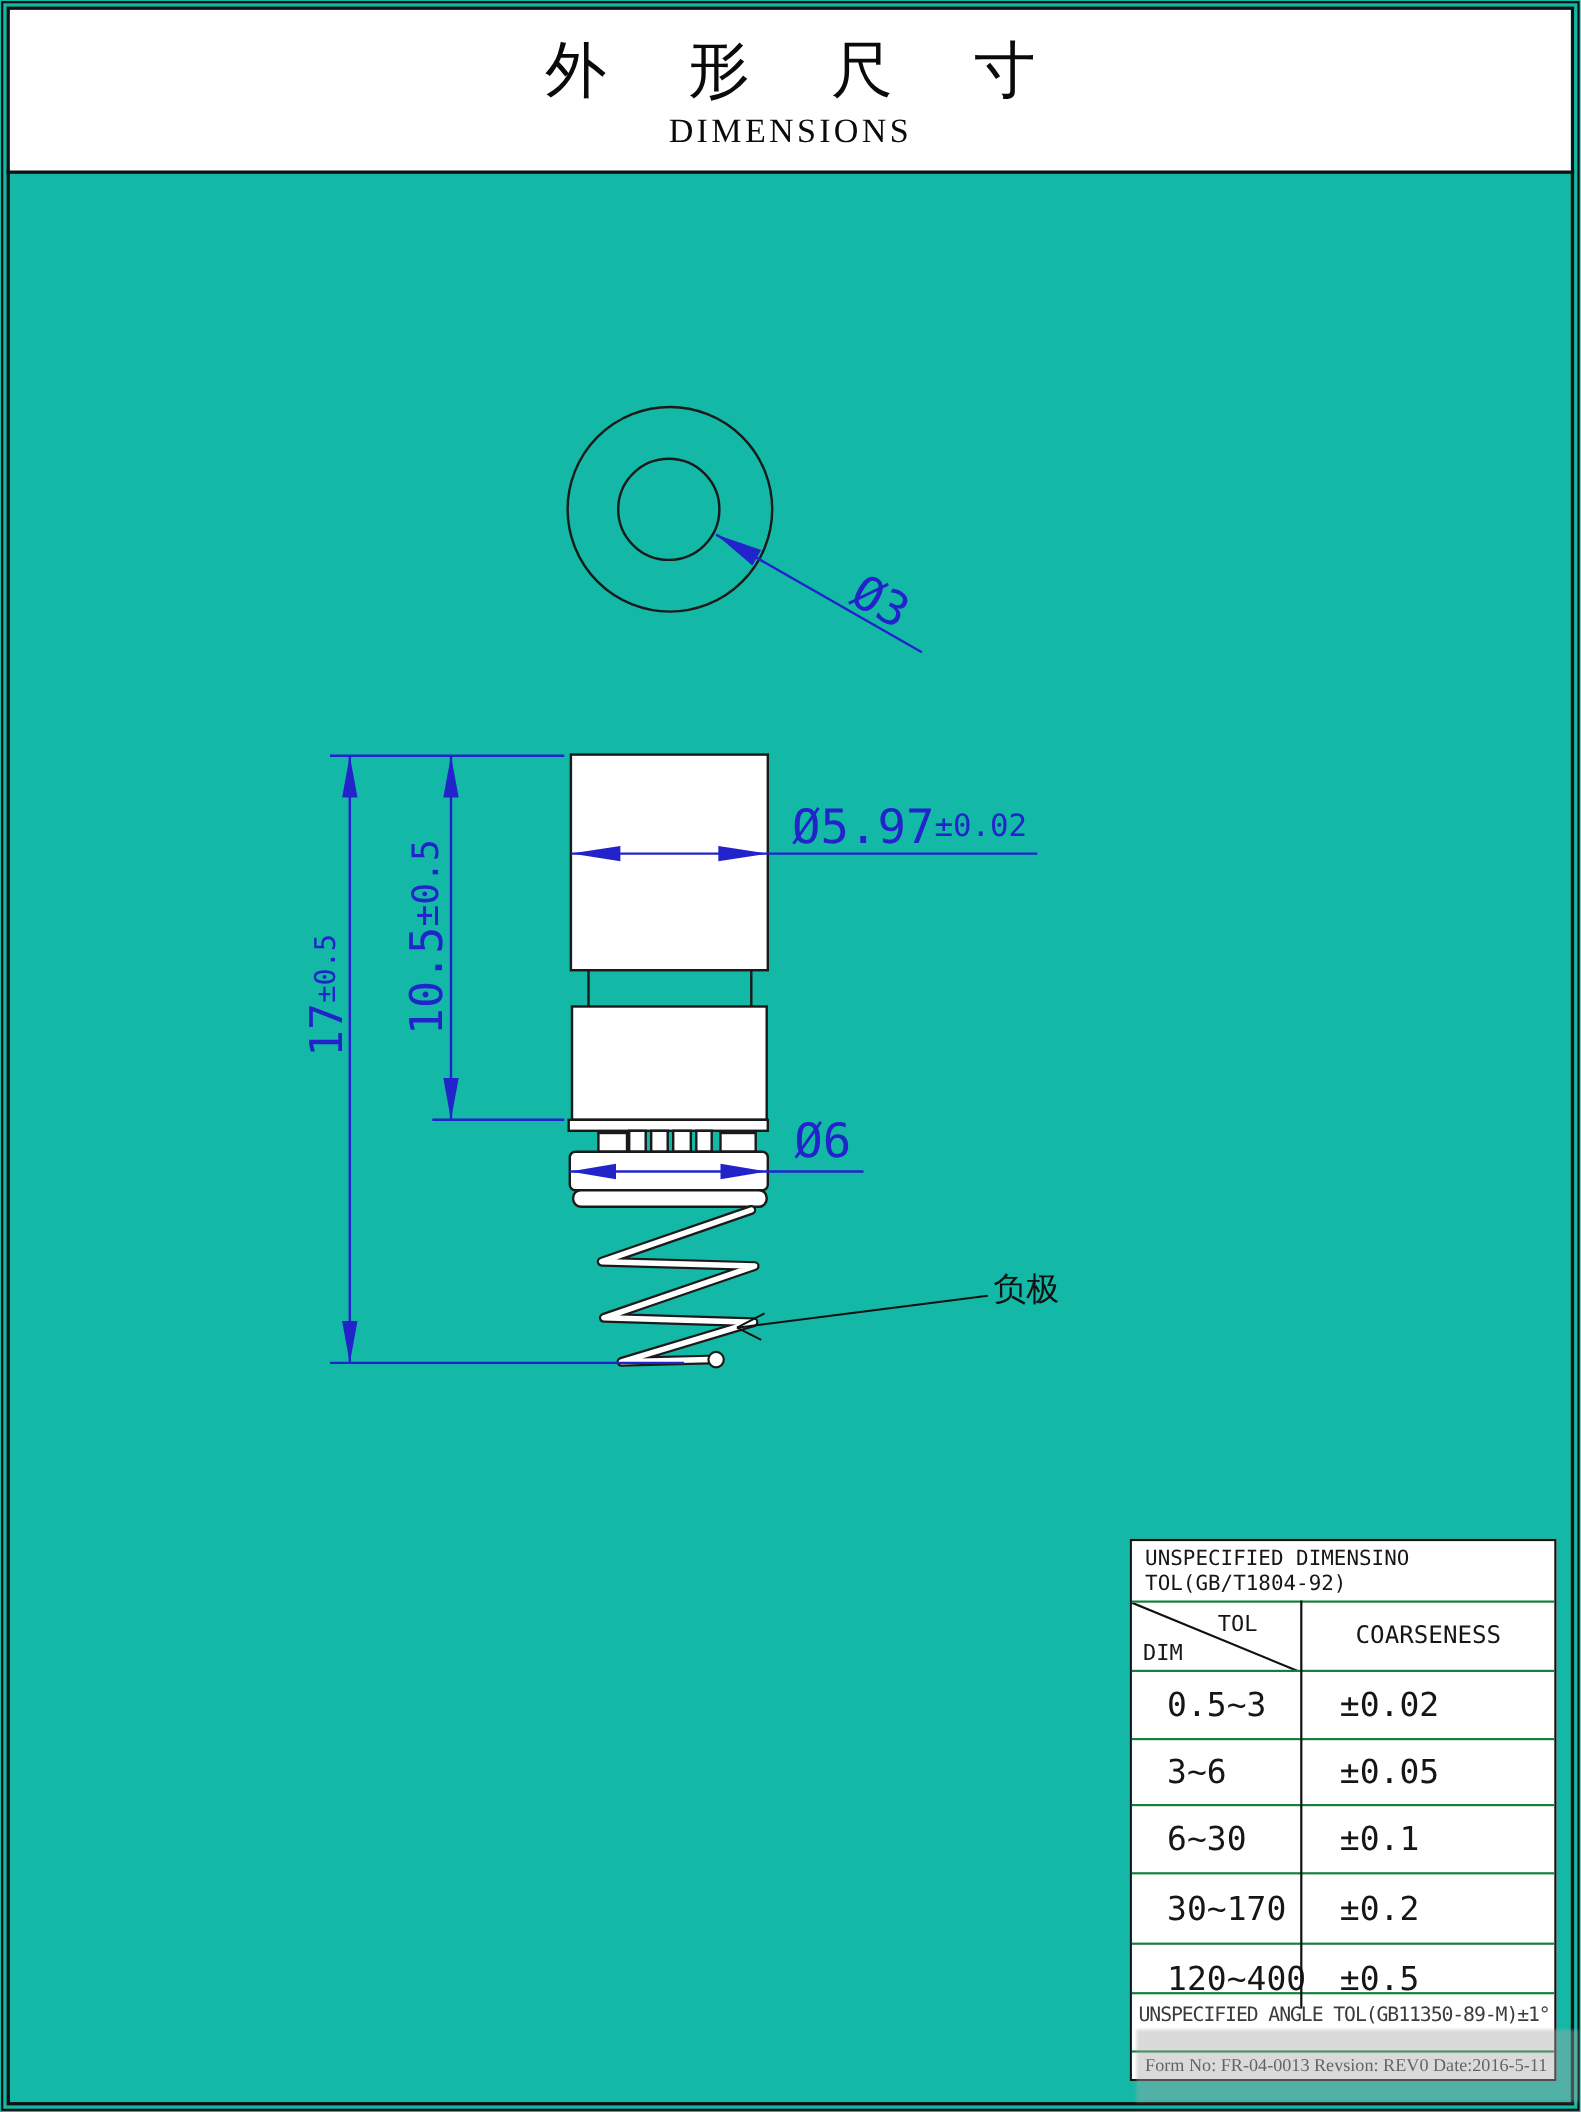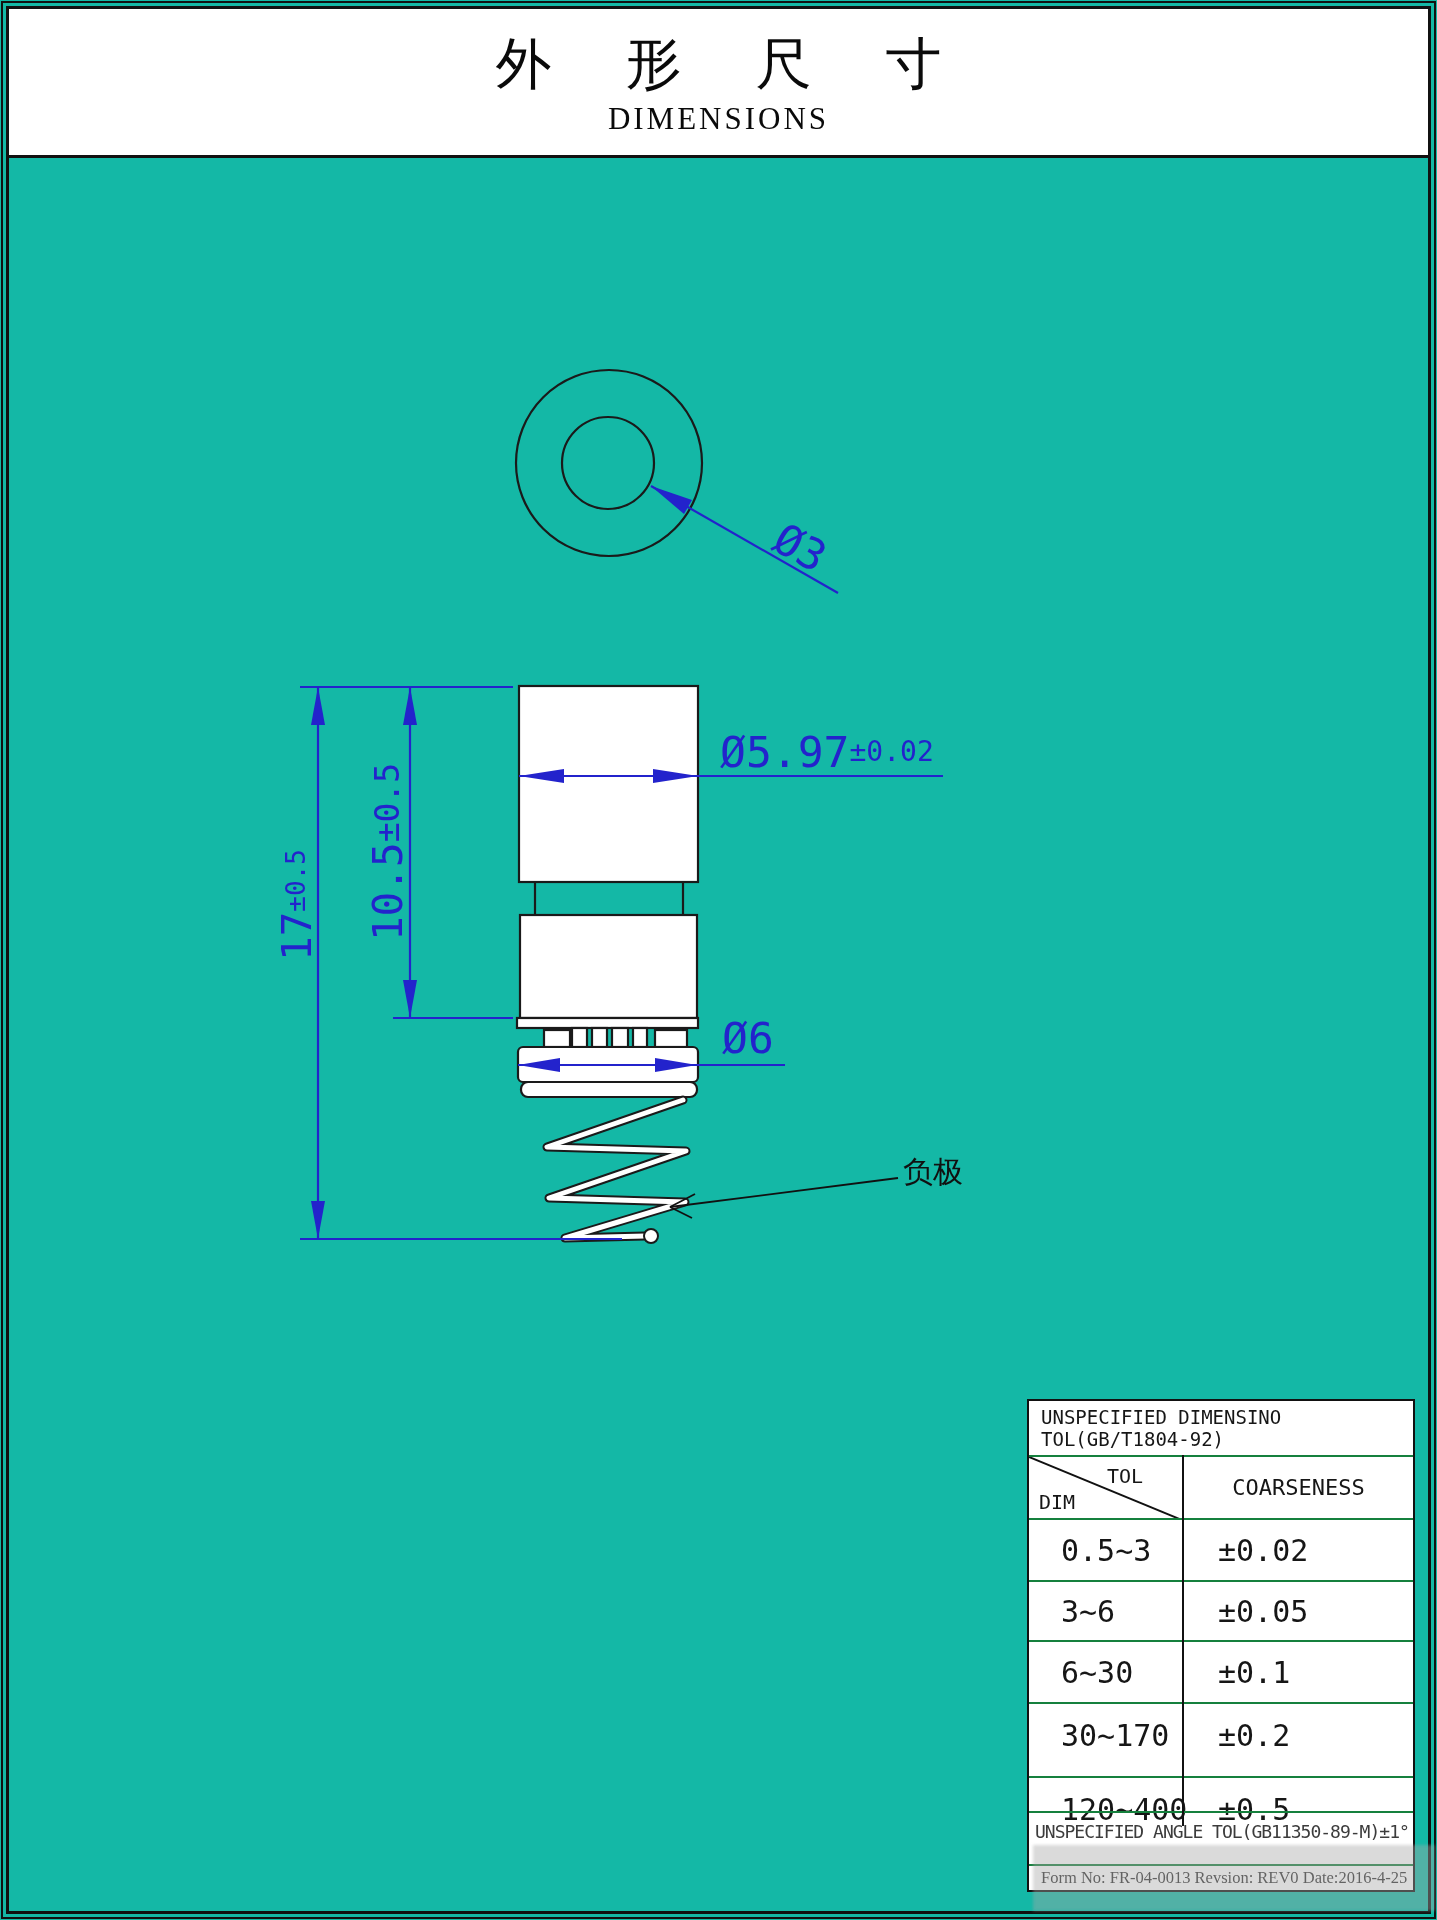--- a/index.html
+++ b/index.html
@@ -171,26 +171,26 @@
       <div class="cell-tol">±0.05</div>
     </div>
     <div class="trow brd-top" style="top:239px;height:62px;">
       <div class="cell-dim">6~30</div>
       <div class="cell-tol">±0.1</div>
     </div>
     <div class="trow brd-top" style="top:301px;height:64px;">
       <div class="cell-dim">30~170</div>
       <div class="cell-tol">±0.2</div>
     </div>
-    <div class="trow brd-top" style="top:375px;height:64px;">
+    <div class="trow brd-top" style="top:365px;height:64px;">
       <div class="cell-dim">120~400</div>
       <div class="cell-tol">±0.5</div>
     </div>
 
     <div class="trow brd-top angle-row" style="top:410px;height:38px;">UNSPECIFIED ANGLE TOL(GB11350-89-M)±1°</div>
 
-    <div class="trow brd-top form-row" style="top:463px;height:26px;">Form No: FR-04-0013 Revsion: REV0  Date:2016-4-25</div>
+    <div class="trow brd-top form-row" style="top:463px;height:26px;">Form No: FR-04-0013 Revsion: REV0  Date:2016-5-11</div>
 
     <div class="col-divider" style="left:153px;top:54px;height:371px;"></div>
   </div>
 
   <div class="watermark"></div>
 </div>
 
 </body></html>

